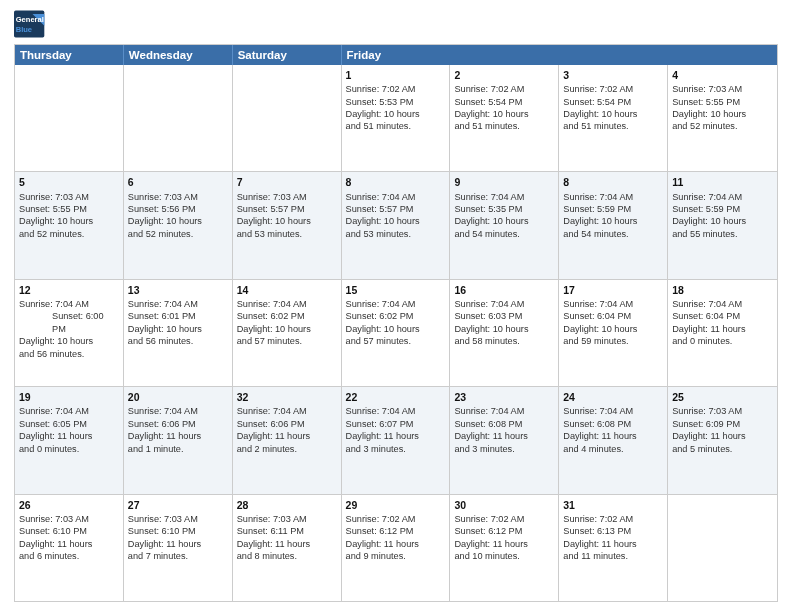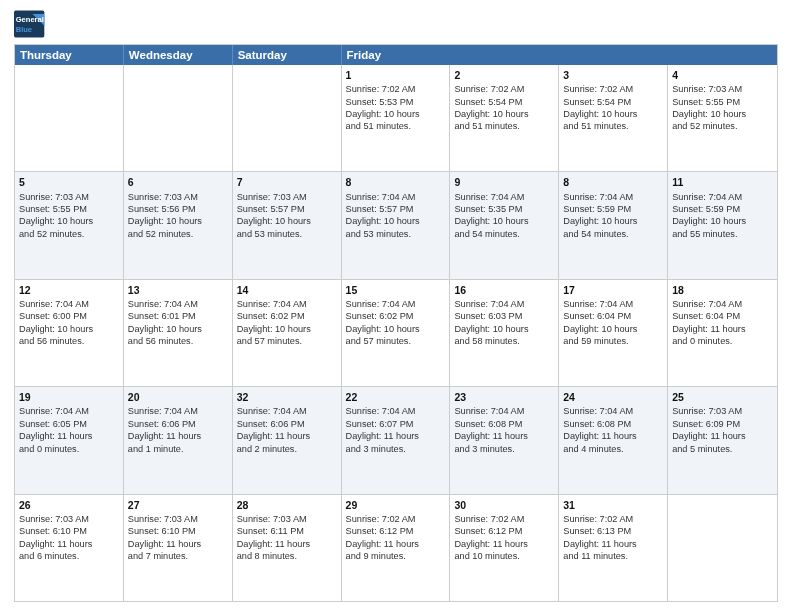--- a/index.html
+++ b/index.html
@@ -203,21 +203,21 @@
             <span style="display: block;">Sunrise: 7:04 AM</span>
             <span style="display: block;">Sunset: 5:59 PM</span>
             <span style="display: block;">Daylight: 10 hours</span>
             <span style="display: block;">and 55 minutes.</span>
           </div>
         </div>
         <div class="cal-row">
           <div class="cal-cell">
             <span class="day-num">12</span>
             <span style="display: block;">Sunrise: 7:04 AM</span>
-            <span style="display: block;">Sunset: 6:00 PM</span>
+            <span style="display: block; margin-left: 33px;">Sunset: 6:00 PM</span>
             <span style="display: block;">Daylight: 10 hours</span>
             <span style="display: block;">and 56 minutes.</span>
           </div>
           <div class="cal-cell">
             <span class="day-num">13</span>
             <span style="display: block;">Sunrise: 7:04 AM</span>
             <span style="display: block;">Sunset: 6:01 PM</span>
             <span style="display: block;">Daylight: 10 hours</span>
             <span style="display: block;">and 56 minutes.</span>
           </div>

